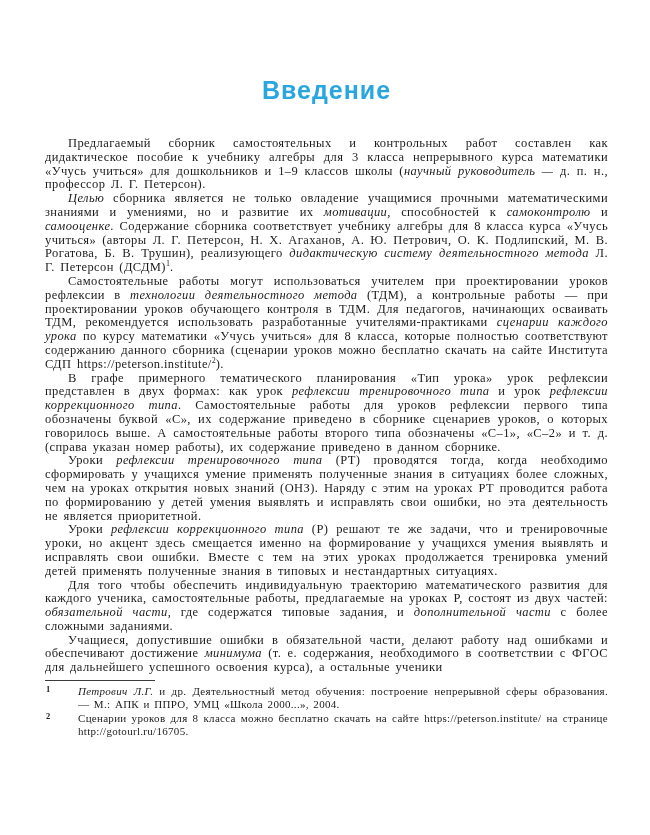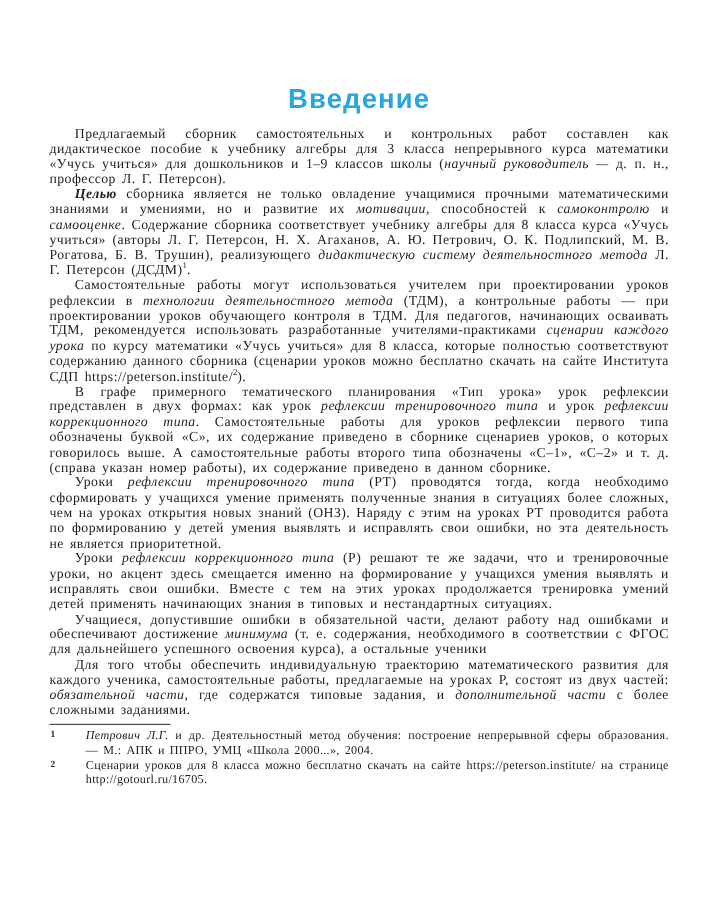--- a/index.html
+++ b/index.html
@@ -12,21 +12,21 @@
     width: 650px;
     height: 835px;
     background: #ffffff;
     box-sizing: border-box;
     padding: 78px 42px 0 45px;
     font-family: "Liberation Serif", serif;
     color: #1d1d1f;
     overflow: hidden;
   }
   .title {
-    margin: 0 0 12px 0;
+    margin: 0 0 34px 0;
     text-align: center;
     font-family: "Liberation Sans", sans-serif;
     font-weight: bold;
     font-size: 25px;
     letter-spacing: 1px;
     line-height: 1;
   }
   .body-text {
     width: 563px;
   }
@@ -34,21 +34,21 @@
     margin: 0;
     font-size: 12.5px;
     line-height: 13.8px;
     letter-spacing: 0.4px;
     word-spacing: 2px;
     text-align: justify;
     text-indent: 23px;
   }
   .seg-i  { font-style: italic; font-family: Liberation Serif, serif; }
   .seg-b  { font-weight: normal; }
-  .seg-bi { font-weight: bold; font-style: italic; margin-top: 18px; }
+  .seg-bi { font-weight: normal; font-style: italic; margin-top: 18px; }
   .seg-sup {
     font-size: 8px;
     vertical-align: super;
     line-height: 0;
     letter-spacing: 0;
   }
   .footnotes {
     width: 563px;
     margin-top: 5px;
   }
@@ -82,23 +82,23 @@
 <div class="page">
 
   <h1 class="title" style="color: rgb(41, 166, 224);">Введение</h1>
 
   <div class="body-text">
     <p class="para"><span>Предлагаемый сборник самостоятельных и контрольных работ составлен как дидактическое пособие к учебнику алгебры для 3 класса непрерывного курса математики «Учусь учиться» для дошкольников и 1–9 классов школы (</span><span class="seg-i">научный руководитель —</span><span> д. п. н., профессор Л. Г. Петерсон).</span></p>
     <p class="para"><span class="seg-bi">Целью</span><span> сборника является не только овладение учащимися прочными математическими знаниями и умениями, но и развитие их </span><span class="seg-i">мотивации</span><span>, способностей к </span><span class="seg-i">самоконтролю</span><span> и </span><span class="seg-i">самооценке</span><span>. Содержание сборника соответствует учебнику алгебры для 8 класса курса «Учусь учиться» (авторы Л. Г. Петерсон, Н. Х. Агаханов, А. Ю. Петрович, О. К. Подлипский, М. В. Рогатова, Б. В. Трушин), реализующего </span><span class="seg-i">дидактическую систему деятельностного метода</span><span> Л. Г. Петерсон (ДСДМ)</span><span class="seg-sup">1</span><span>.</span></p>
     <p class="para"><span>Самостоятельные работы могут использоваться учителем при проектировании уроков рефлексии в </span><span class="seg-i">технологии деятельностного метода</span><span> (ТДМ), а контрольные работы — при проектировании уроков обучающего контроля в ТДМ. Для педагогов, начинающих осваивать ТДМ, рекомендуется использовать разработанные учителями-практиками </span><span class="seg-i">сценарии каждого урока</span><span> по курсу математики «Учусь учиться» для 8 класса, которые полностью соответствуют содержанию данного сборника (сценарии уроков можно </span><span class="seg-b">бесплатно скачать</span><span> на сайте Института СДП https://peterson.institute/</span><span class="seg-sup">2</span><span>).</span></p>
     <p class="para"><span>В графе примерного тематического планирования «Тип урока» урок рефлексии представлен в двух формах: как урок </span><span class="seg-i">рефлексии тренировочного типа</span><span> и урок </span><span class="seg-i">рефлексии коррекционного типа</span><span>. Самостоятельные работы для уроков рефлексии первого типа обозначены буквой «С», их содержание приведено в сборнике сценариев уроков, о которых говорилось выше. А самостоятельные работы второго типа обозначены «С–1», «С–2» и т. д. (справа указан номер работы), их содержание приведено в данном сборнике.</span></p>
     <p class="para"><span>Уроки </span><span class="seg-i">рефлексии тренировочного типа</span><span> (РТ) проводятся тогда, когда необходимо сформировать у учащихся умение применять полученные знания в ситуациях более сложных, чем на уроках открытия новых знаний (ОНЗ). Наряду с этим на уроках РТ проводится работа по формированию у детей умения выявлять и исправлять свои ошибки, но эта деятельность не является приоритетной.</span></p>
-    <p class="para"><span>Уроки </span><span class="seg-i">рефлексии коррекционного типа</span><span> (Р) решают те же задачи, что и тренировочные уроки, но акцент здесь смещается именно на формирование у учащихся умения выявлять и исправлять свои ошибки. Вместе с тем на этих уроках продолжается тренировка умений детей применять начинающих знания в типовых и нестандартных ситуациях.</span></p>
+    <p class="para"><span>Уроки </span><span class="seg-i">рефлексии коррекционного типа</span><span> (Р) решают те же задачи, что и тренировочные уроки, но акцент здесь смещается именно на формирование у учащихся умения выявлять и исправлять свои ошибки. Вместе с тем на этих уроках продолжается тренировка умений детей применять полученные знания в типовых и нестандартных ситуациях.</span></p>
+    <p class="para"><span>Для того чтобы обеспечить индивидуальную траекторию математического развития для каждого ученика, самостоятельные работы, предлагаемые на уроках Р, состоят из двух частей: </span><span class="seg-i">обязательной части</span><span>, где содержатся типовые задания, и </span><span class="seg-i">дополнительной части</span><span> с более сложными заданиями.</span></p>
     <p class="para"><span>Учащиеся, допустившие ошибки в обязательной части, делают работу над ошибками и обеспечивают достижение </span><span class="seg-i">минимума</span><span> (т. е. содержания, необходимого в соответствии с ФГОС для дальнейшего успешного освоения курса), а остальные ученики</span></p>
-    <p class="para"><span>Для того чтобы обеспечить индивидуальную траекторию математического развития для каждого ученика, самостоятельные работы, предлагаемые на уроках Р, состоят из двух частей: </span><span class="seg-i">обязательной части</span><span>, где содержатся типовые задания, и </span><span class="seg-i">дополнительной части</span><span> с более сложными заданиями.</span></p>
   </div>
 
   <div class="footnotes">
     <div class="fn-rule"></div>
 
     <div class="footnote">
       <span class="fn-marker">1</span>
       <span class="fn-text"><span class="seg-i">Петрович Л.Г.</span><span> и др. Деятельностный метод обучения: построение непрерывной сферы образования. — М.: АПК и ППРО, УМЦ «Школа 2000...», 2004.</span></span>
     </div>
 

